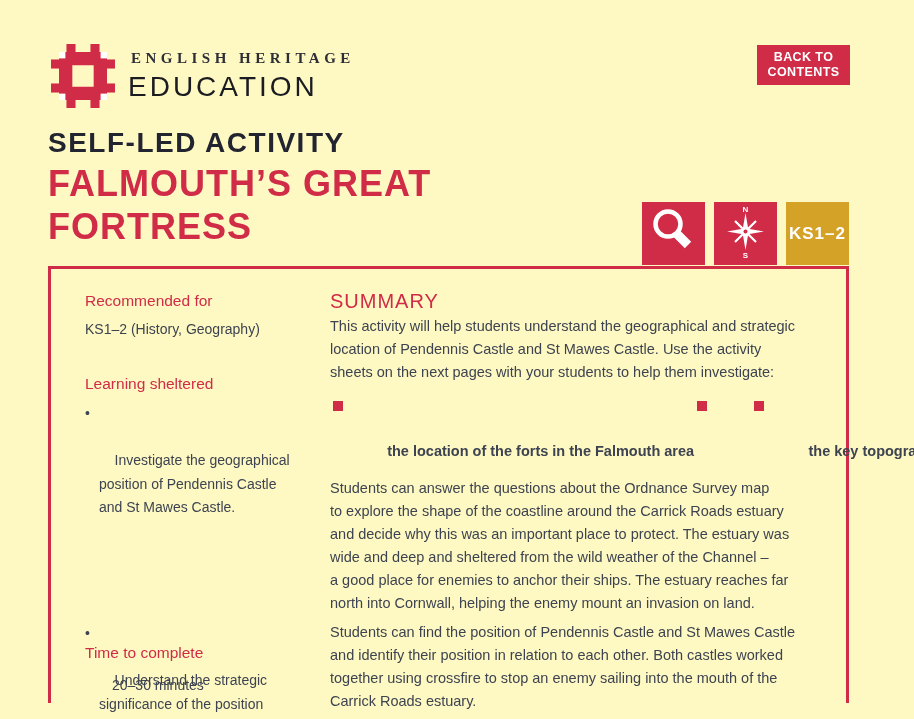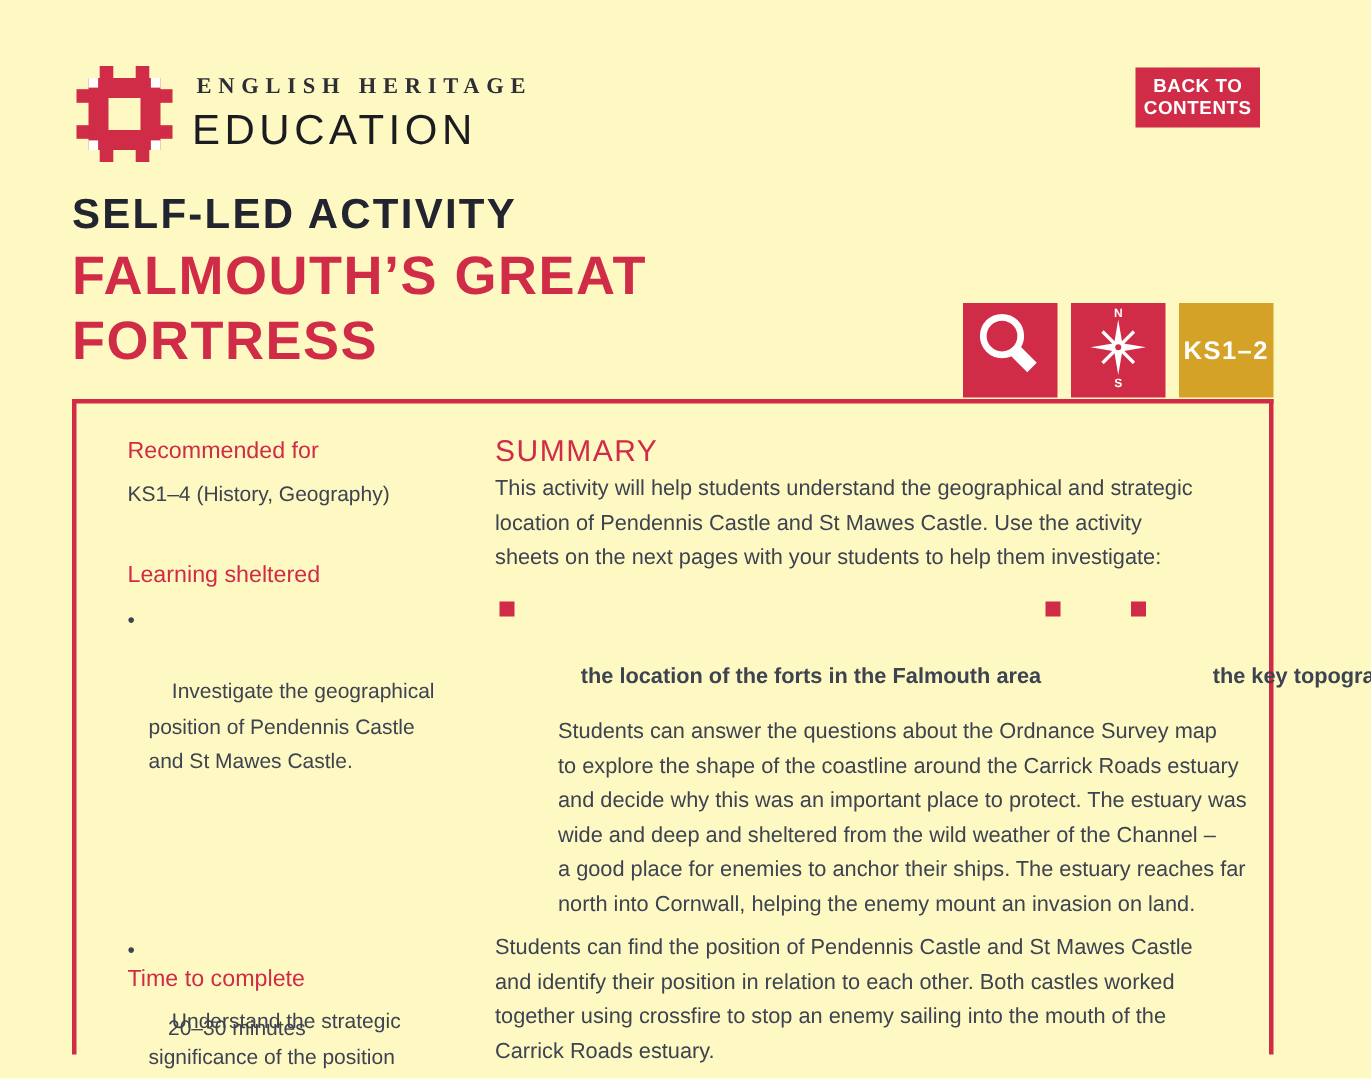--- a/index.html
+++ b/index.html
@@ -11,21 +11,21 @@
   .abs{position:absolute;}
   
   .brand-line1{
     font-family:"Liberation Serif","DejaVu Serif",serif;
     font-size:15px;letter-spacing:4.5px;font-weight:600;color:#2e2e36;white-space:pre;
   }
   .brand-line2{
     font-size:28px;letter-spacing:3px;font-weight:500;color:#1b1c22;white-space:pre;
   }
   .back-btn{
-    width:83px;height:40px;background:var(--crimson);
+    width:93px;height:40px;background:var(--crimson);
     color:#ffffff;font-size:12.5px;font-weight:bold;letter-spacing:.4px;
     display:flex;align-items:center;justify-content:center;text-align:center;
     line-height:15px;white-space:pre;cursor:pointer;border:none;
   }
   .kicker{
     font-size:28px;font-weight:bold;letter-spacing:1.5px;color:#22242f;white-space:pre;
   }
   .doc-title{
     font-size:36px;font-weight:bold;letter-spacing:1px;color:var(--crimson);
     line-height:43px;white-space:pre;
@@ -110,21 +110,21 @@
       </svg>
     </span>
   </div>
   <div class="abs badge gold" style="left:786px;top:202px;">
     <span class="ks-label">KS1–2</span>
   </div>
 
   <div class="abs content-box"></div>
 
   <div class="abs red-head" style="left:85px;top:292px;">Recommended for</div>
-  <div class="abs side-text" style="left:85px;top:318px;">KS1–4 (History, Geography)</div>
+  <div class="abs side-text" style="left:85px;top:318px;">KS1–2 (History, Geography)</div>
 
   <div class="abs red-head" style="left:85px;top:375px;">Learning sheltered</div>
 
   <div class="abs side-text side-bullet" style="left:85px;top:402px;width:235px;">
     <span class="dot">•</span>
     <span>Investigate the geographical
 position of Pendennis Castle
 and St Mawes Castle.</span>
   </div>
   <div class="abs side-text side-bullet" style="left:85px;top:481px;width:235px;">
@@ -149,21 +149,21 @@
     </div>
     <div class="sq-item">
       <span class="sq"></span>
     </div>
     <div class="sq-item">
       <span class="sq"></span>
       <span>the key topographical features surrounding Pendennis Castle</span>
     </div>
   </div>
 
-  <div class="abs body-text" style="left:330px;top:477px;margin-left:42px;">Students can answer the questions about the Ordnance Survey map
+  <div class="abs body-text" style="left:330px;top:477px;">Students can answer the questions about the Ordnance Survey map
 to explore the shape of the coastline around the Carrick Roads estuary
 and decide why this was an important place to protect. The estuary was
 wide and deep and sheltered from the wild weather of the Channel –
 a good place for enemies to anchor their ships. The estuary reaches far
 north into Cornwall, helping the enemy mount an invasion on land.</div>
   <div class="abs body-text" style="left:330px;top:621px;">Students can find the position of Pendennis Castle and St Mawes Castle
 and identify their position in relation to each other. Both castles worked
 together using crossfire to stop an enemy sailing into the mouth of the
 Carrick Roads estuary.</div>
 

